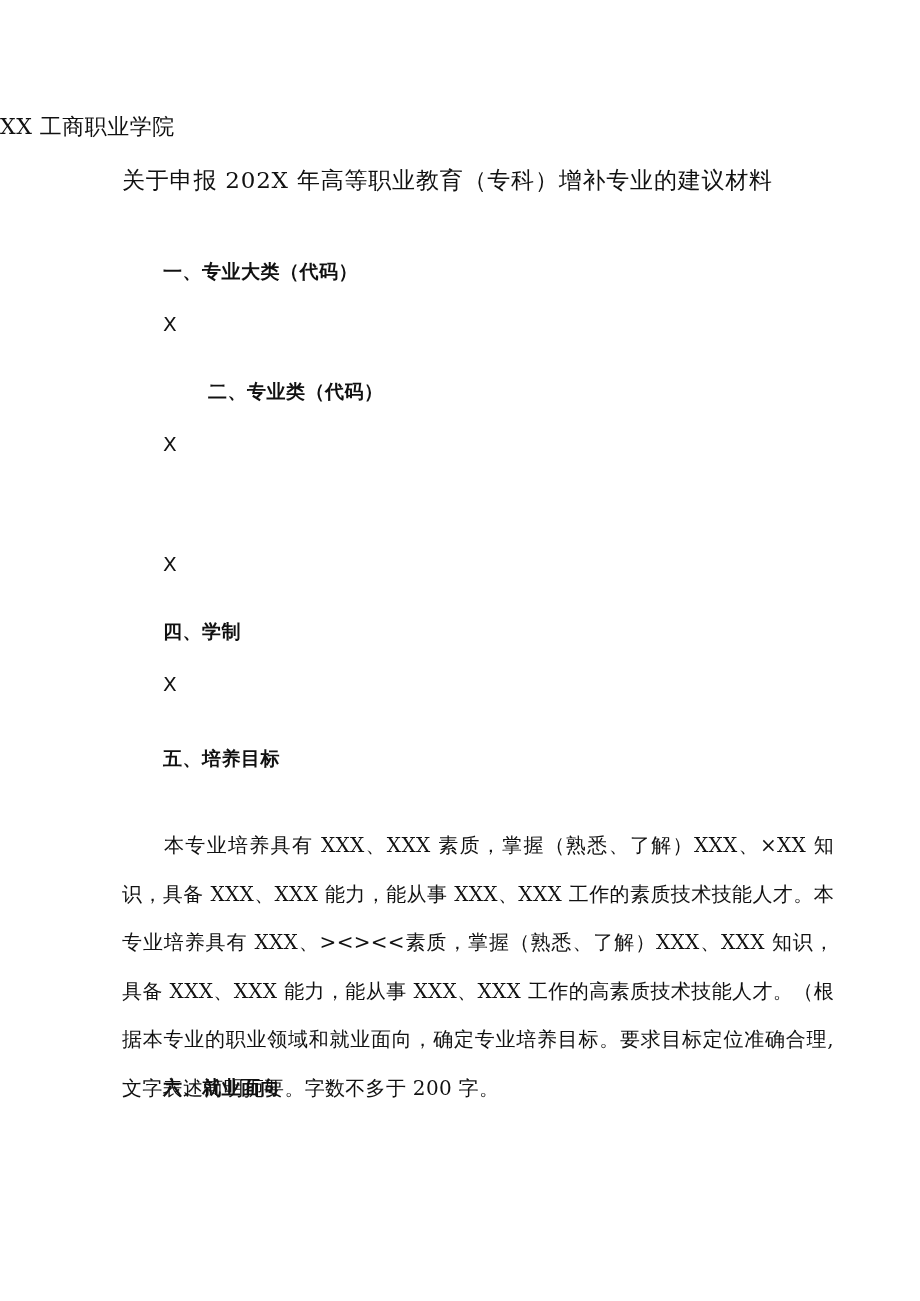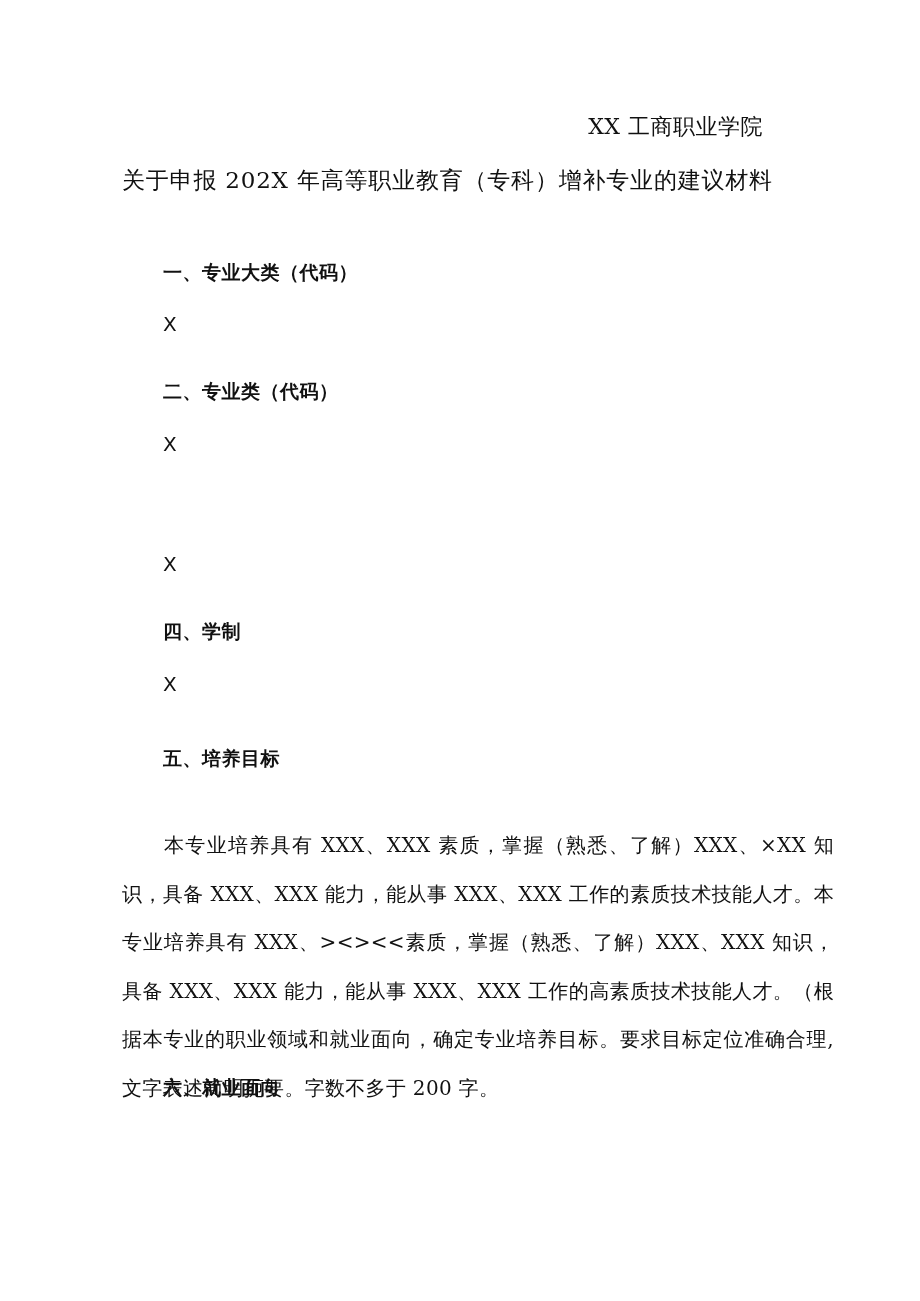--- a/index.html
+++ b/index.html
@@ -24,21 +24,21 @@
     .serif {
       font-family: "DejaVu Serif", "Liberation Serif", serif;
     }
     .sans {
       font-family: "DejaVu Sans", "Liberation Sans", sans-serif;
     }
     .title {
       position: absolute;
       left: 0;
       width: 763px;
-      text-align: right;
+      text-align: left;
       font-size: 22px;
       top: 112px;
       line-height: 30px;
       letter-spacing: 0.5px;
     }
     .subtitle {
       position: absolute;
       left: 122px;
       width: 700px;
       font-size: 23px;
@@ -72,24 +72,24 @@
     }
   </style>
 </head>
 <body>
 
 <div class="page">
 
   <div class="title serif">XX 工商职业学院</div>
   <div class="subtitle serif">关于申报 202X 年高等职业教育（专科）增补专业的建议材料</div>
 
-  <div class="heading sans" style="top:258px;">一、专业大类（代码）</div>
+  <div class="heading sans" style="top:258px;font-family:Liberation Serif, serif;">一、专业大类（代码）</div>
   <div class="value sans" style="top:310px;">X</div>
 
-  <div class="heading sans" style="top:377px;">二、专业类（代码）</div>
+  <div class="heading sans" style="top:377px;margin-left:45px;">二、专业类（代码）</div>
   <div class="value sans" style="top:430px;">X</div>
 
   <div class="value sans" style="top:550px;">X</div>
 
   <div class="heading sans" style="top:617px;">四、学制</div>
   <div class="value sans" style="top:670px;">X</div>
 
   <div class="heading sans" style="top:744px;">五、培养目标</div>
   <div class="para serif" style="top:821px;">本专业培养具有 XXX、XXX 素质，掌握（熟悉、了解）XXX、×XX 知识，具备 XXX、XXX 能力，能从事 XXX、XXX 工作的素质技术技能人才。本专业培养具有 XXX、&gt;&lt;&gt;&lt;&lt;素质，掌握（熟悉、了解）XXX、XXX 知识，具备 XXX、XXX 能力，能从事 XXX、XXX 工作的高素质技术技能人才。（根据本专业的职业领域和就业面向，确定专业培养目标。要求目标定位准确合理,文字表述简明扼要。字数不多于 200 字。</div>
 

